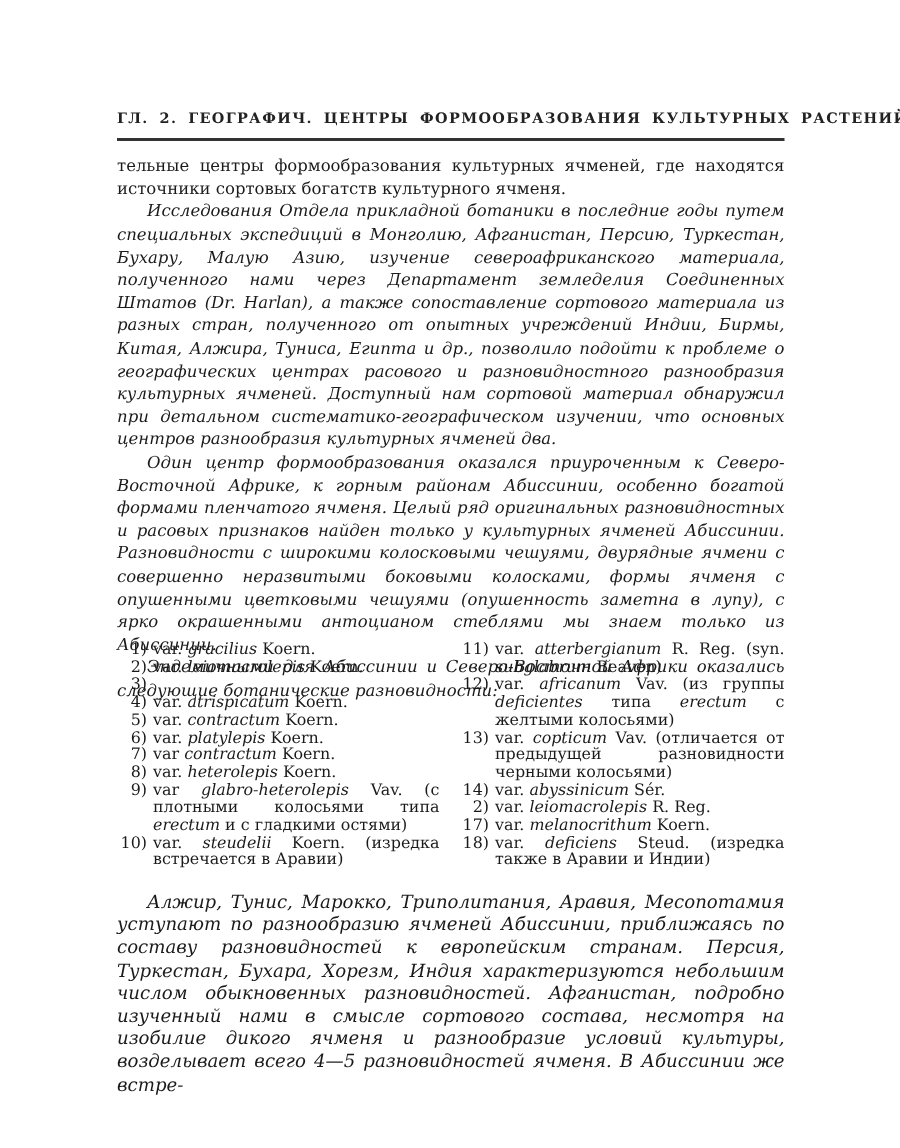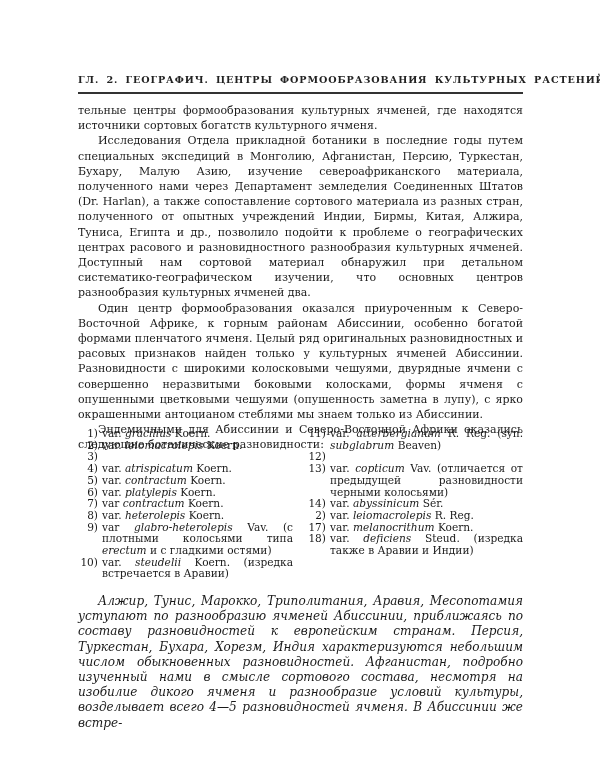--- a/index.html
+++ b/index.html
@@ -6,21 +6,21 @@
   body { width:600px; height:765px; position:relative; overflow:hidden;
          font-family:"DejaVu Serif", "Liberation Serif", serif; color:#1a1a1a; }
   .page { position:absolute; left:78px; top:0; width:445px; }
   .running-head { position:absolute; top:74px; left:0; width:445px; height:14px;
          font-size:9.6px; letter-spacing:0.9px; word-spacing:3px; white-space:nowrap;
          display:flex; justify-content:space-between; font-weight:bold; color:#222; }
   .rule { position:absolute; top:92px; left:0; width:445px; height:1.5px; background:#333; }
   .body { position:absolute; top:103px; left:0; width:445px; font-size:11px;
           line-height:15.2px; text-align:justify; }
   .body p { margin:0; text-indent:0; }
-  .body p.ind { text-indent:20px; }
+  .body p.ind { text-indent:20px;font-style:italic; }
   .lists { position:absolute; top:428px; left:0; width:445px; display:flex;
            font-size:10.6px; line-height:11.7px; }
   .col { width:215px; }
   .col.right { margin-left:13px; width:217px; }
   .item { display:flex; text-align:justify; }
   .item .num { width:20px; flex:none; text-align:right; padding-right:4px; }
   .item .txt { flex:1; }
   .item i { font-style:italic; }
   .body2 { position:absolute; top:594px; left:0; width:445px; font-size:12.1px;
           line-height:15.2px; text-align:justify; }
@@ -85,20 +85,21 @@
           <span class="txt"><span>var.</span> <i>steudelii</i> <span>Koern. (изредка встречается в Аравии)</span></span>
         </div>
     </div>
     <div class="col right">
       <div class="item">
           <span class="num">11)</span>
           <span class="txt"><span>var.</span> <i>atterbergianum</i> <span>R. Reg. (syn.</span> <i>subglabrum</i> <span>Beaven)</span></span>
         </div>
       <div class="item">
           <span class="num">12)</span>
+          <span class="txt"><span>var.</span> <i>africanum</i> <span>Vav. (из группы</span> <i>deficientes</i> <span>типа</span> <i>erectum</i> <span>с желтыми колосьями)</span></span>
         </div>
       <div class="item">
           <span class="num">13)</span>
           <span class="txt"><span>var.</span> <i>copticum</i> <span>Vav. (отличается от предыдущей разновидности черными колосьями)</span></span>
         </div>
       <div class="item">
           <span class="num">14)</span>
           <span class="txt"><span>var.</span> <i>abyssinicum</i> <span>Sér.</span></span>
         </div>
       <div class="item">

